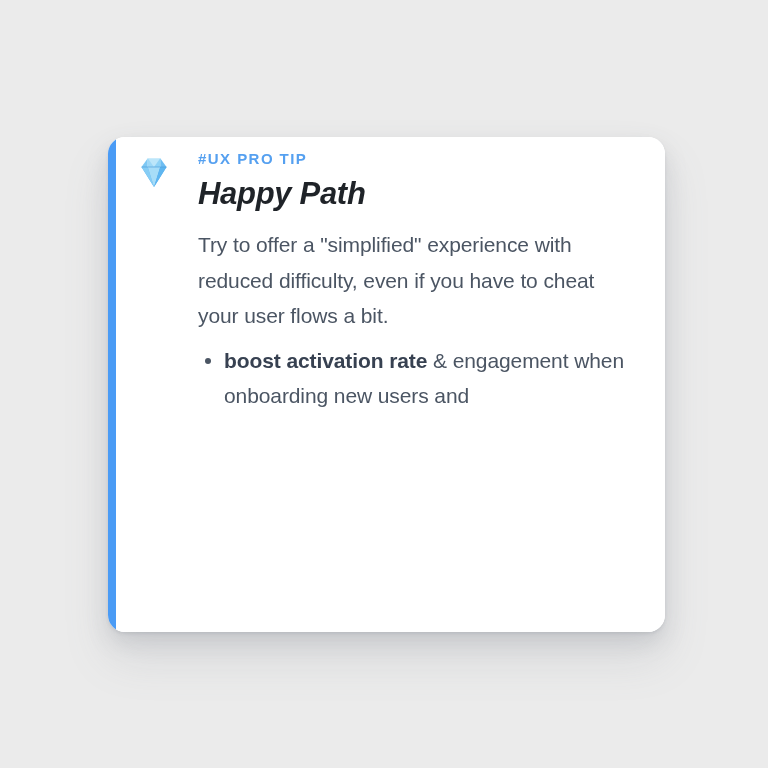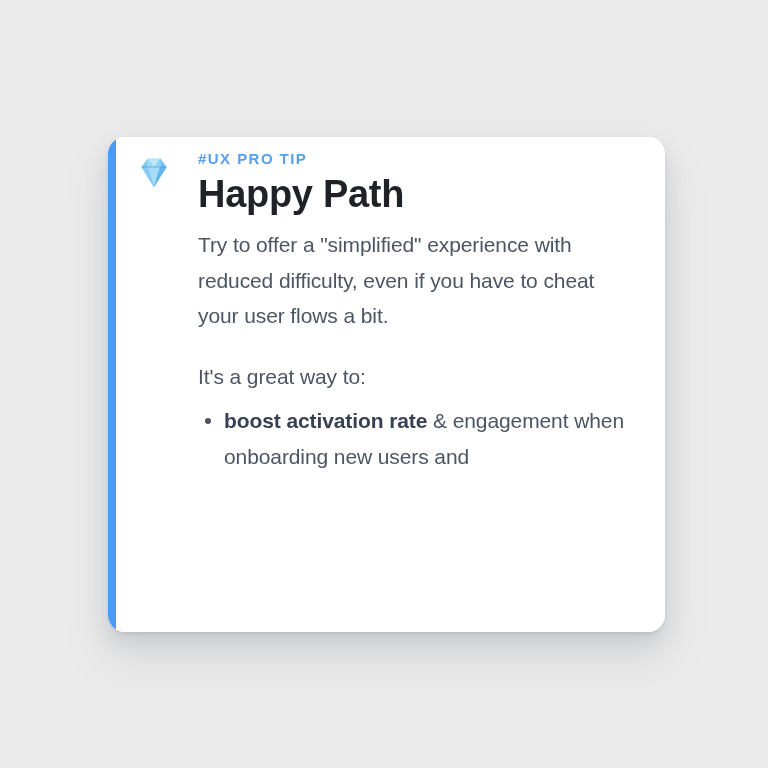--- a/index.html
+++ b/index.html
@@ -76,25 +76,26 @@
     font-size: 15px;
     font-weight: bold;
     letter-spacing: 1.45px;
     line-height: 20px;
     margin: 0;
     white-space: nowrap;
   }
 
   .title {
     color: #1f2328;
-    font-size: 38px;
+    font-size: 31px;
     font-weight: bold;
     letter-spacing: -0.3px;
     line-height: 38px;
     margin: 6px 0 0 0;
+    font-style: italic;
   }
 
   .para {
     color: #4b5563;
     font-size: 21px;
     line-height: 35.5px;
     margin: 14px 0 0 0;
     letter-spacing: -0.1px;
   }
 
@@ -159,21 +160,20 @@
       </svg>
 
       <div class="content">
 
         <p class="eyebrow">#UX PRO TIP</p>
 
         <h1 class="title">Happy Path</h1>
 
         <p class="para">Try to offer a "simplified" experience with reduced difficulty, even if you have to cheat your user flows a bit.</p>
 
-        <p class="para para-lead">It's a great way to:</p>
 
         <ul class="bullets">
           <li class="bullet">
             <b>boost activation rate</b><span> &amp; engagement when onboarding new users and</span>
           </li>
         </ul>
 
       </div>
     </div>
   </div>

